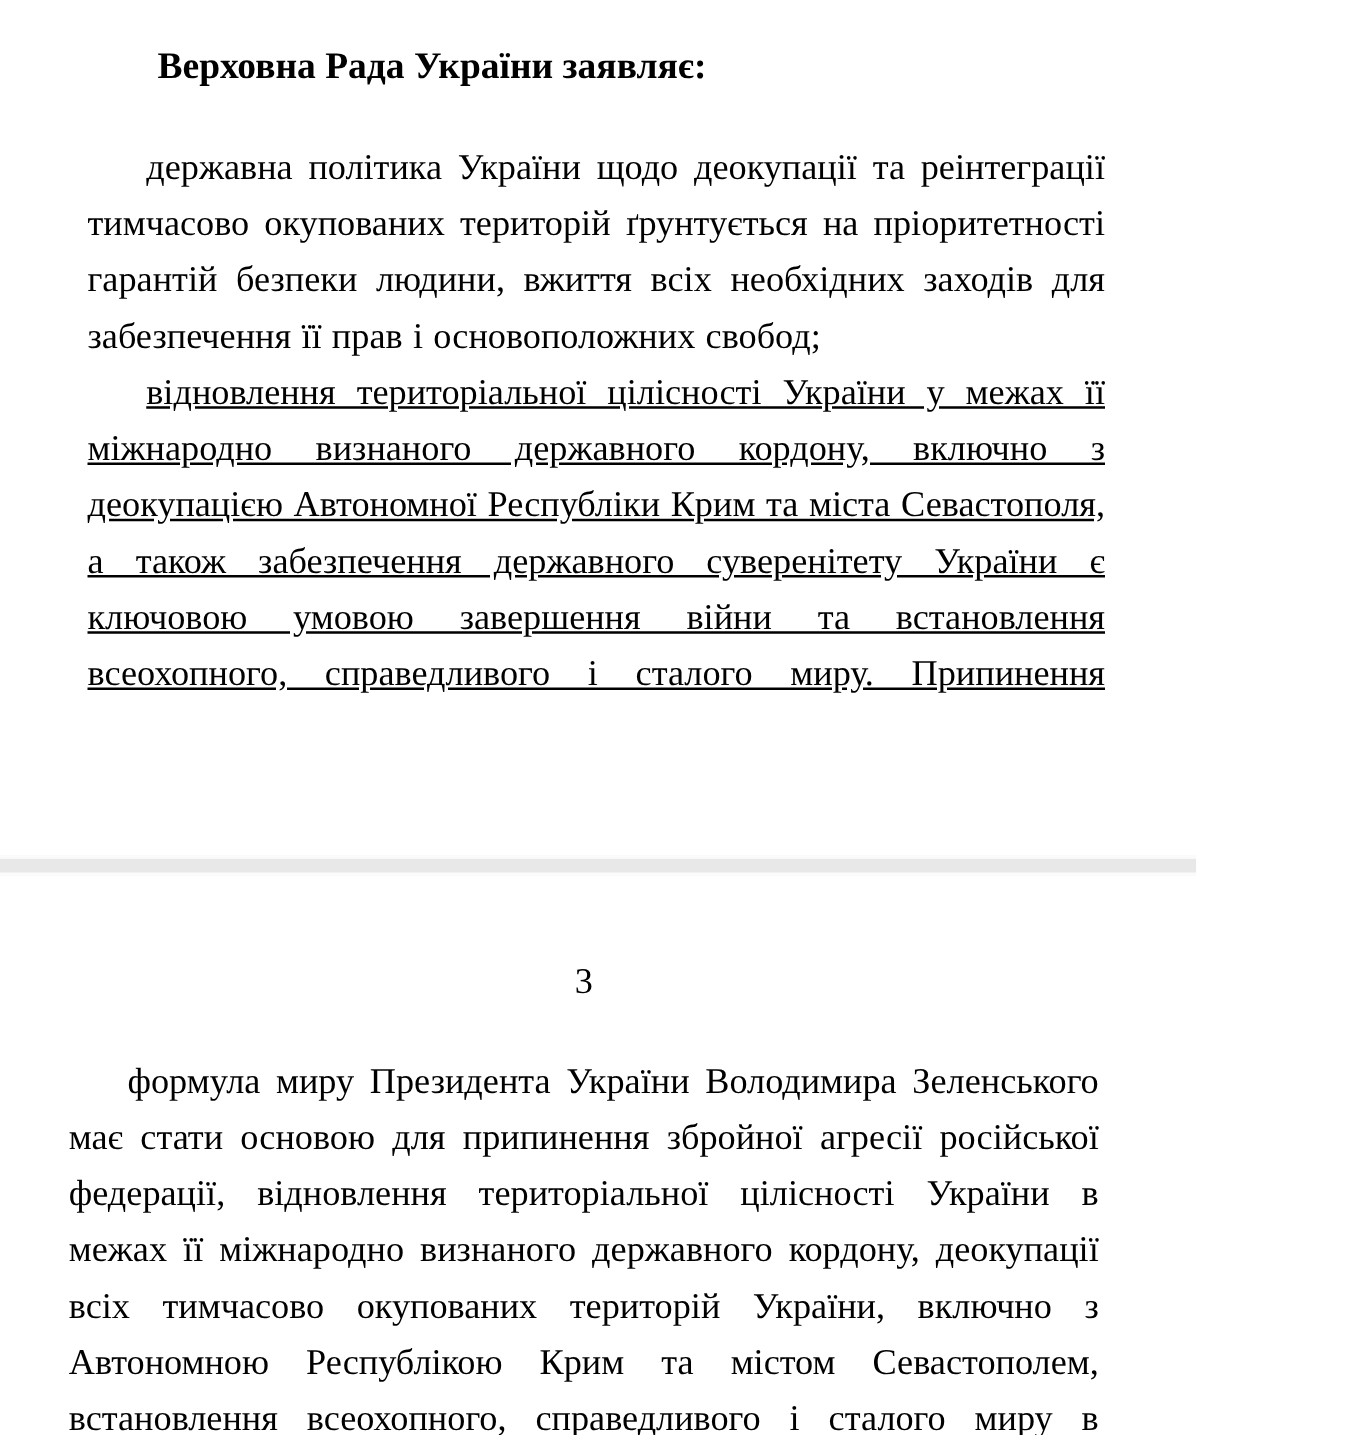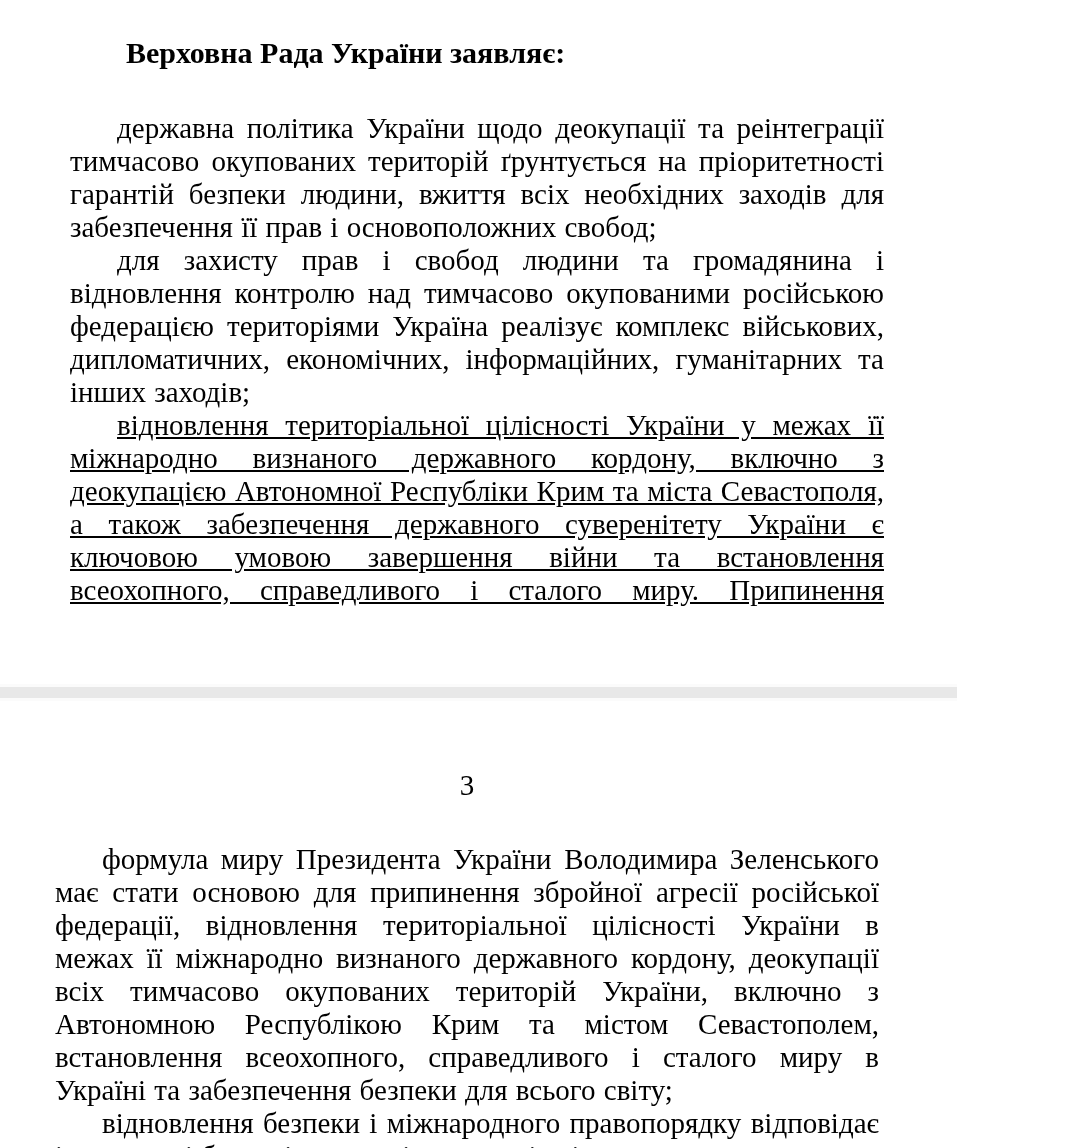--- a/index.html
+++ b/index.html
@@ -23,21 +23,21 @@
   .doc-heading {
     font-size: 30px;
     line-height: 34px;
     font-weight: bold;
     margin: 0 0 42px 0;
     text-indent: 56px;
     text-align: left;
   }
   .para {
     font-size: 29px;
-    line-height: 33px;
+    line-height: 45px;
     margin: 0;
     text-align: justify;
     text-indent: 47px;
     word-spacing: 1px;
   }
   .para.no-indent { text-indent: 0; }
   .para.fill-last { text-align-last: justify; text-decoration: underline; }
   
   .page-separator {
     box-sizing: border-box;
@@ -62,21 +62,20 @@
   }
 </style>
 </head>
 <body>
 
 <div class="viewer">
 
   <div class="page-prev">
     <p class="doc-heading">Верховна Рада України заявляє:</p>
     <p class="para">державна політика України щодо деокупації та реінтеграції тимчасово окупованих територій ґрунтується на пріоритетності гарантій безпеки людини, вжиття всіх необхідних заходів для забезпечення її прав і основоположних свобод;</p>
-    <p class="para">для захисту прав і свобод людини та громадянина і відновлення контролю над тимчасово окупованими російською федерацією територіями Україна реалізує комплекс військових, дипломатичних, економічних, інформаційних, гуманітарних та інших заходів;</p>
     <p class="para fill-last">відновлення територіальної цілісності України у межах її міжнародно визнаного державного кордону, включно з деокупацією Автономної Республіки Крим та міста Севастополя, а також забезпечення державного суверенітету України є ключовою умовою завершення війни та встановлення всеохопного, справедливого і сталого миру. Припинення</p>
   </div>
 
   <div class="page-separator"></div>
 
   <div class="page-current">
     <p class="page-number">3</p>
     <p class="para">формула миру Президента України Володимира Зеленського має стати основою для припинення збройної агресії російської федерації, відновлення територіальної цілісності України в межах її міжнародно визнаного державного кордону, деокупації всіх тимчасово окупованих територій України, включно з Автономною Республікою Крим та містом Севастополем, встановлення всеохопного, справедливого і сталого миру в Україні та забезпечення безпеки для всього світу;</p>
     <p class="para">відновлення безпеки і міжнародного правопорядку відповідає інтересам і безпеці всього вільного світу і ґрунтується</p>
   </div>

